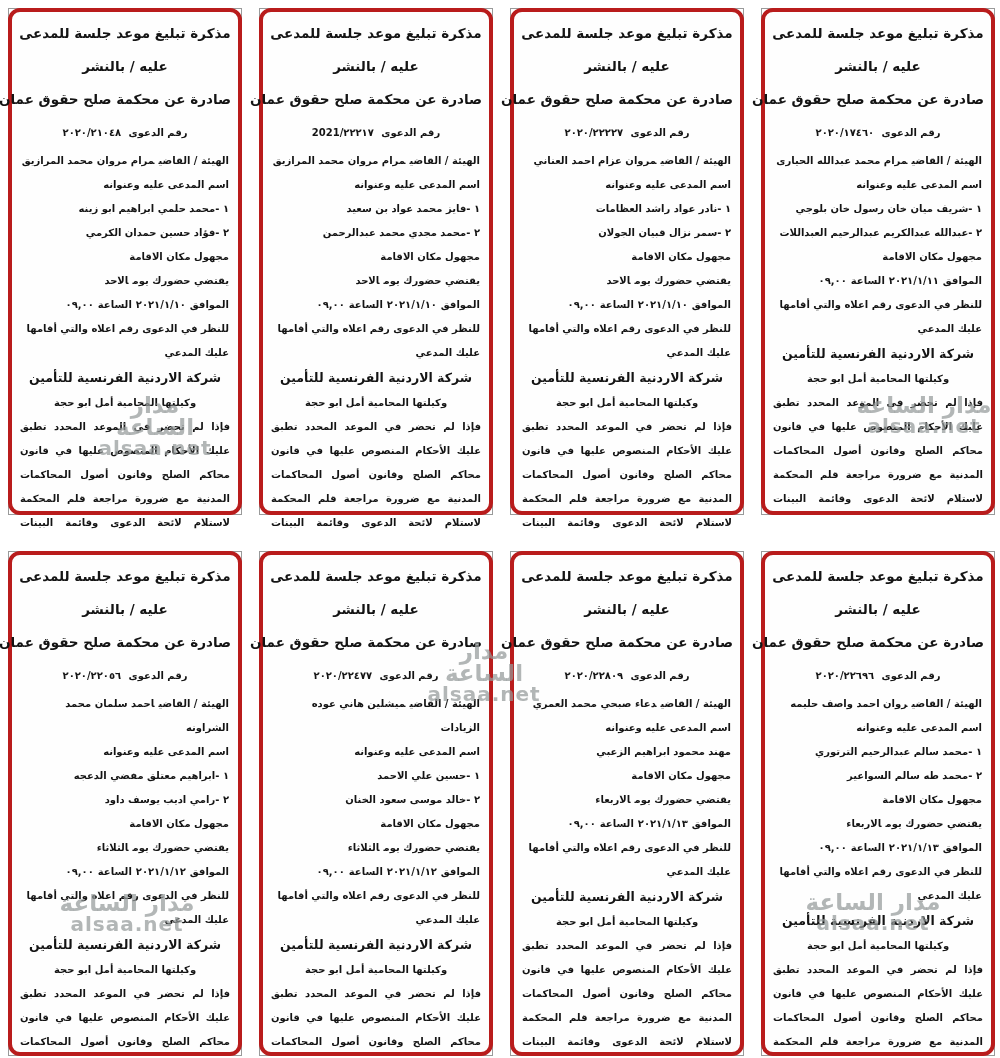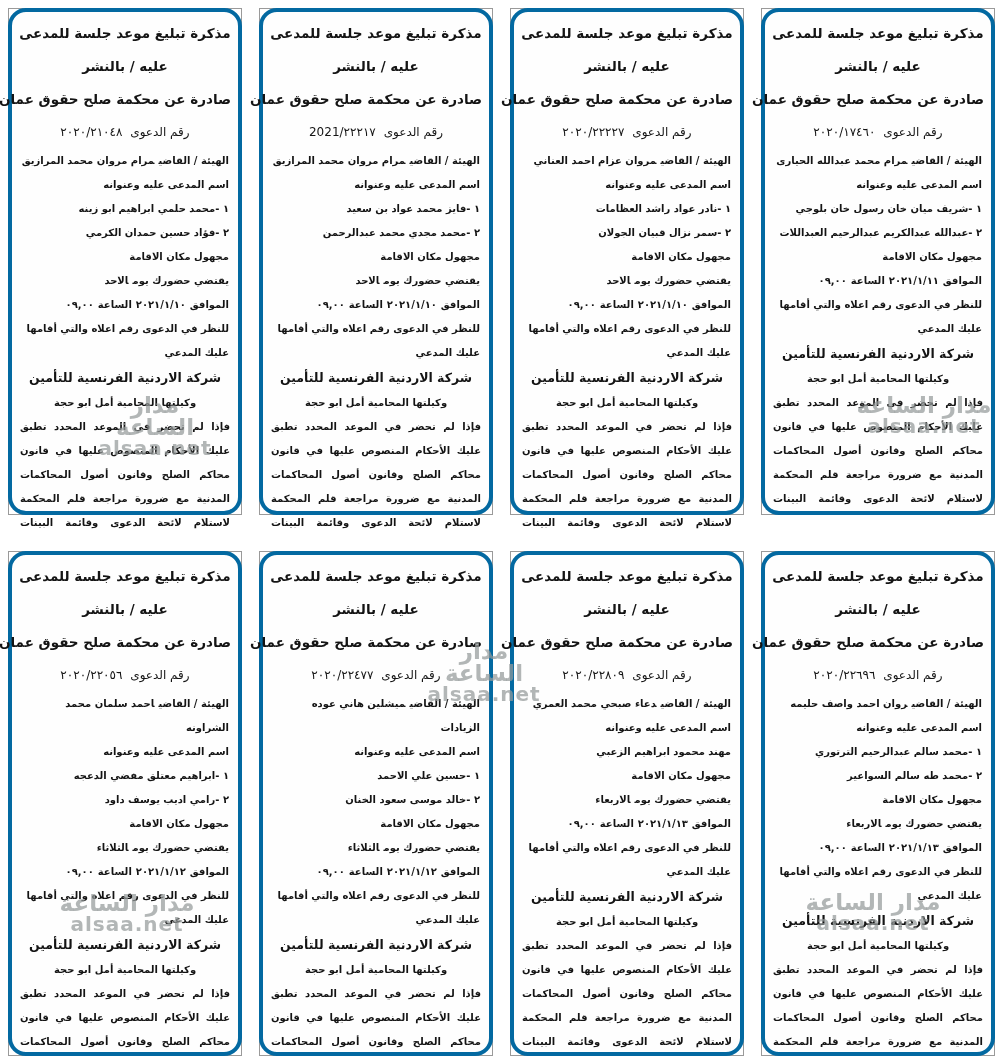--- a/index.html
+++ b/index.html
@@ -9,26 +9,26 @@
   }
   .grid{
     position:absolute;left:0;top:0;width:1000px;height:1058px;
     display:grid;grid-template-columns:repeat(4,234px);grid-template-rows:507px 505px;
     column-gap:17px;row-gap:36px;padding:8px 6px 2px 8px;box-sizing:border-box;
     direction:ltr;
   }
   .cardwrap{position:relative;}
   .cardwrap::before{content:"";position:absolute;inset:0;border:1px solid #9a9a9a;}
   .card{
-    position:absolute;inset:0;border:4px solid #0369a1;border-radius:18px;
+    position:absolute;inset:0;border:4px solid #b91c1c;border-radius:12px;
     background:#fefefe;direction:rtl;padding:5px 7px;box-sizing:border-box;
     text-align:center;
   }
   .t1{font-size:13.5px;font-weight:bold;line-height:33px;white-space:nowrap;}
-  .t2{font-size:12px;font-weight:normal;line-height:33px;white-space:nowrap;}
+  .t2{font-size:10px;font-weight:bold;line-height:33px;white-space:nowrap;}
   .t2 .num{margin-right:4px;}
   .m{font-size:10px;font-weight:bold;line-height:24px;text-align:right;padding-right:2px;}
   .m .sp{margin-left:4px;}
   .p1{font-size:12.5px;font-weight:bold;line-height:25px;text-align:center;}
   .p2{font-size:10px;font-weight:bold;line-height:25px;text-align:center;}
   .closing{
     font-size:10px;font-weight:bold;line-height:24px;text-align:justify;
     text-align-last:justify;padding:0 1px;
   }
   .wm{

